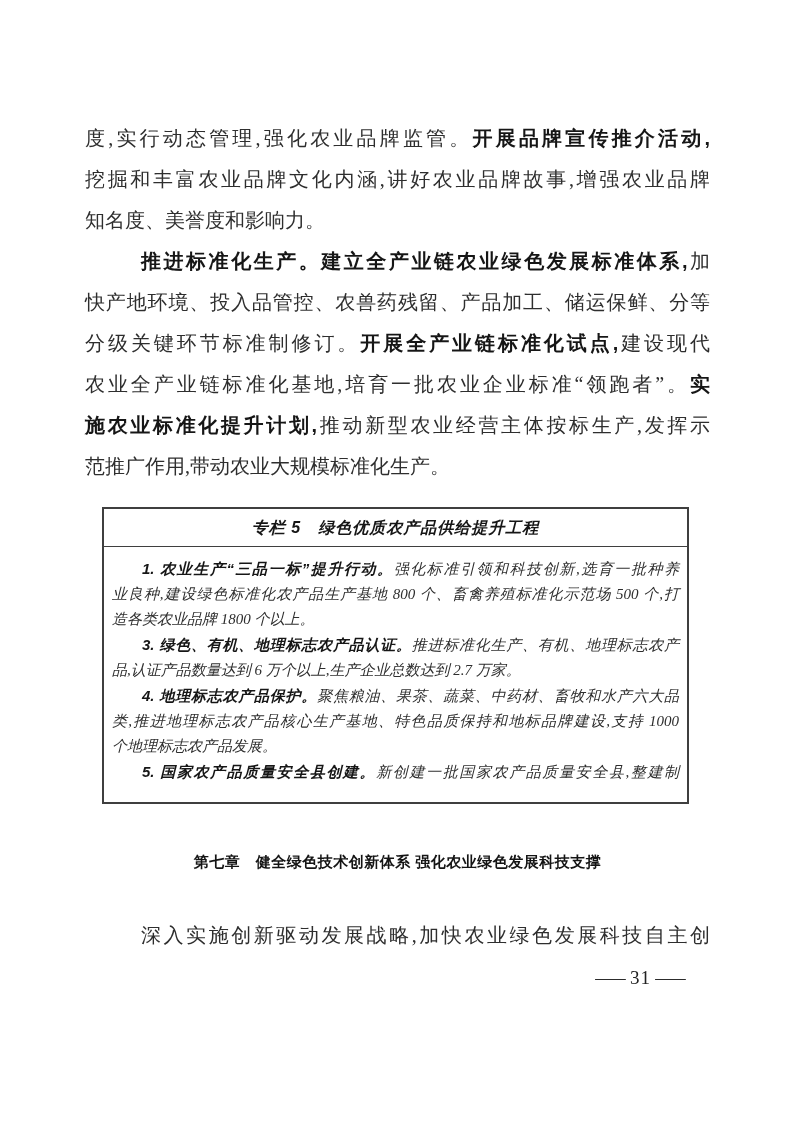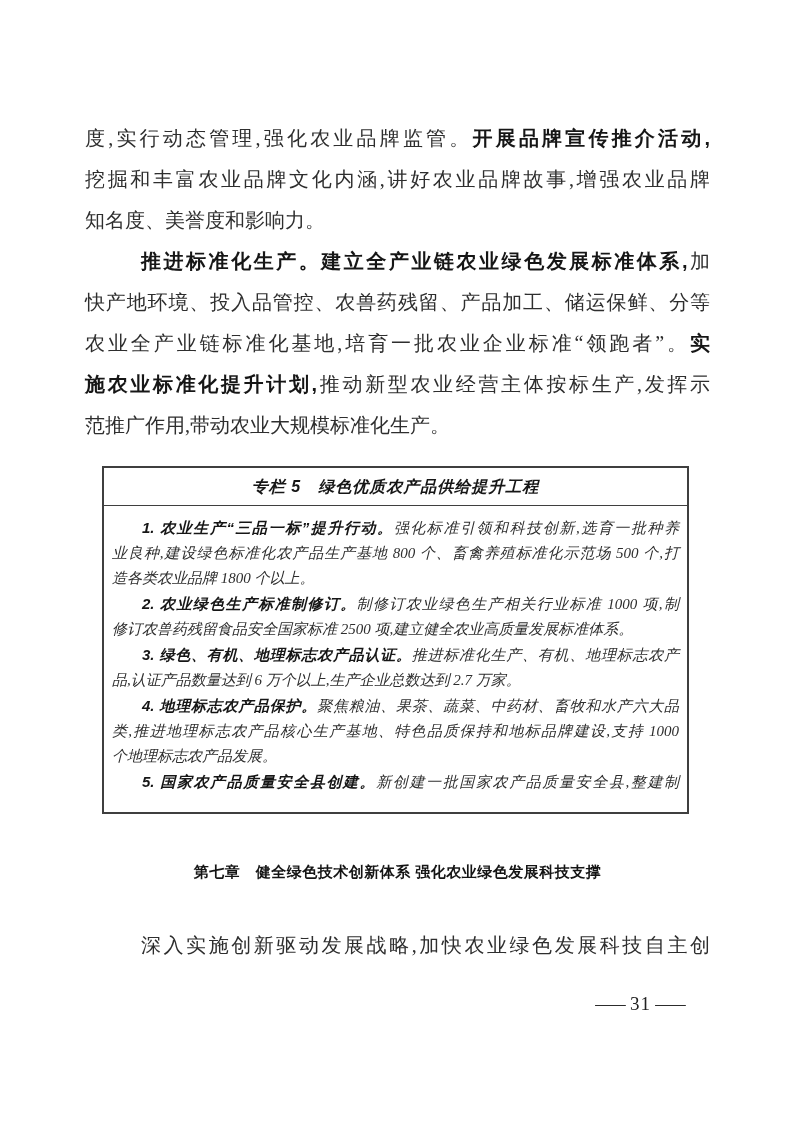--- a/index.html
+++ b/index.html
@@ -51,21 +51,21 @@
     text-align: center;
     font-family: "Liberation Sans", "DejaVu Sans", sans-serif;
     font-weight: bold;
     font-size: 15px;
     color: #141414;
     letter-spacing: 0.5px;
     line-height: 41px;
   }
   .closing { margin-top: 33px; }
   .page-footer {
-    margin-top: 25px;
+    margin-top: 9px;
     text-align: right;
     padding-right: 20px;
     font-size: 19px;
     color: #222222;
     line-height: 26px;
   }
   .page-footer .dash {
     display: inline-block;
     transform: scaleX(1.6);
     margin: 0 10px;
@@ -79,36 +79,33 @@
 
   <div class="body-text">
       <div class="line"><span>度,实行动态管理,强化农业品牌监管。</span><span class="b">开展品牌宣传推介活动,</span></div>
       <div class="line"><span>挖掘和丰富农业品牌文化内涵,讲好农业品牌故事,增强农业品牌</span></div>
       <div class="line last"><span>知名度、美誉度和影响力。</span></div>
     </div>
 
   <div class="body-text">
       <div class="line indent"><span class="b">推进标准化生产。建立全产业链农业绿色发展标准体系,</span><span>加</span></div>
       <div class="line"><span>快产地环境、投入品管控、农兽药残留、产品加工、储运保鲜、分等</span></div>
+      <div class="line"><span>分级关键环节标准制修订。</span><span class="b">开展全产业链标准化试点,</span><span>建设现代</span></div>
       <div class="line"><span>农业全产业链标准化基地,培育一批农业企业标准“领跑者”。</span><span class="b">实</span></div>
       <div class="line"><span class="b">施农业标准化提升计划,</span><span>推动新型农业经营主体按标生产,发挥示</span></div>
       <div class="line last"><span>范推广作用,带动农业大规模标准化生产。</span></div>
     </div>
 
   <div class="feature-box">
     <div class="box-header">专栏 5　绿色优质农产品供给提升工程</div>
     <div class="box-body">
       <div class="box-item">
           <div class="line indent"><span class="b">1. 农业生产“三品一标”提升行动。</span><span>强化标准引领和科技创新,选育一批种养</span></div>
           <div class="line"><span>业良种,建设绿色标准化农产品生产基地 800 个、畜禽养殖标准化示范场 500 个,打</span></div>
           <div class="line last"><span>造各类农业品牌 1800 个以上。</span></div>
-        </div>
-      <div class="box-item">
-          <div class="line indent"><span class="b">2. 农业绿色生产标准制修订。</span><span>制修订农业绿色生产相关行业标准 1000 项,制</span></div>
-          <div class="line last"><span>修订农兽药残留食品安全国家标准 2500 项,建立健全农业高质量发展标准体系。</span></div>
         </div>
       <div class="box-item">
           <div class="line indent"><span class="b">3. 绿色、有机、地理标志农产品认证。</span><span>推进标准化生产、有机、地理标志农产</span></div>
           <div class="line last"><span>品,认证产品数量达到 6 万个以上,生产企业总数达到 2.7 万家。</span></div>
         </div>
       <div class="box-item">
           <div class="line indent"><span class="b">4. 地理标志农产品保护。</span><span>聚焦粮油、果茶、蔬菜、中药材、畜牧和水产六大品</span></div>
           <div class="line"><span>类,推进地理标志农产品核心生产基地、特色品质保持和地标品牌建设,支持 1000</span></div>
           <div class="line last"><span>个地理标志农产品发展。</span></div>
         </div>

